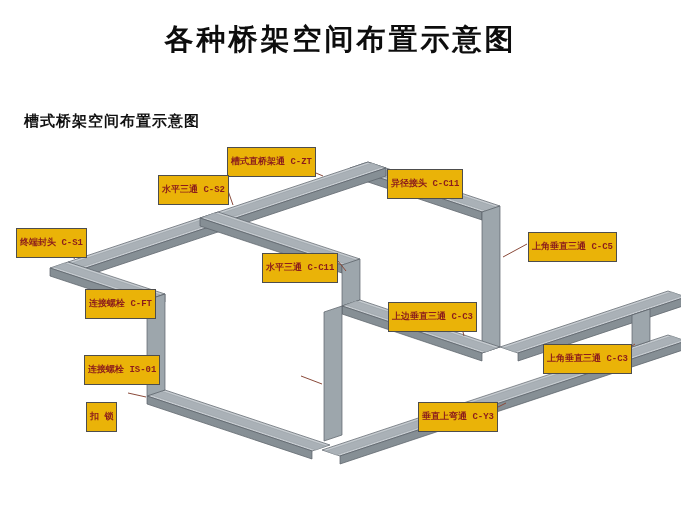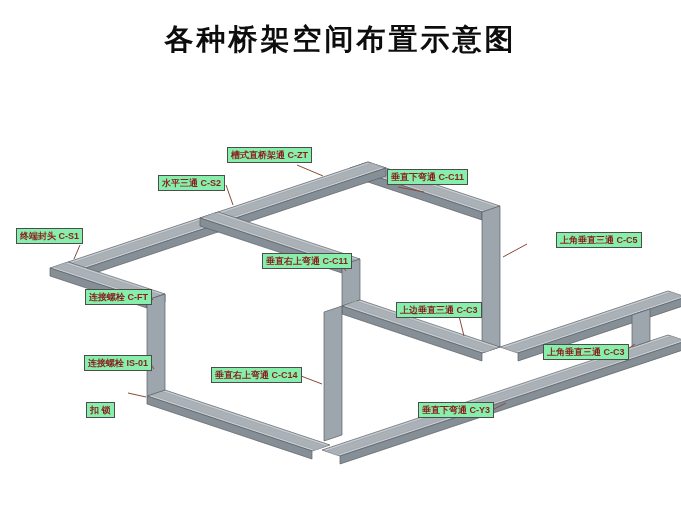--- a/index.html
+++ b/index.html
@@ -1,46 +1,47 @@
 <!DOCTYPE html>
 <html><head>
 <meta charset="utf-8">
 <style>
   html,body{margin:0;padding:0;background:#ffffff;}
   .page{
     position:relative;width:681px;height:487px;background:#ffffff;
-    font-family:Liberation Sans, sans-serif;overflow:hidden;
+    font-family:Liberation Mono, monospace;overflow:hidden;
   }
   .title{
     position:absolute;top:20px;left:0;width:100%;text-align:center;
     font-size:29px;font-weight:bold;color:#0d0d0d;letter-spacing:3px;
   }
   .subtitle{
     position:absolute;top:112px;left:24px;
     font-size:15px;font-weight:bold;color:#111111;letter-spacing:1px;
   }
   .diagram{position:absolute;left:0;top:0;}
   .lbl{
-    position:absolute;border:1px solid #4d4d4d;background:#86efac;
+    position:absolute;border:1px solid #4d4d4d;background:#eab308;
     color:#8b1c1c;font-size:9px;font-weight:bold;line-height:12px;
-    padding:1px 3px;white-space:nowrap;
+    padding:8px 3px;white-space:nowrap;
   }
   .tray-top{fill:#c6cbd0;stroke:#596067;stroke-width:0.7;}
   .tray-inner{fill:#aab1b7;stroke:#8c949a;stroke-width:0.4;}
   .tray-side{fill:#868f95;stroke:#596067;stroke-width:0.7;}
   .tray-post{fill:#9da6ac;stroke:#596067;stroke-width:0.7;}
   .tray-cap{fill:#70787e;stroke:#596067;stroke-width:0.7;}
   .leader{stroke:#8a4a3a;stroke-width:1;}
 </style>
 </head>
 <body>
 
 <div class="page">
 
   <div class="title">各种桥架空间布置示意图</div>
+  <div class="subtitle">槽式桥架空间布置示意图</div>
 
   <svg class="diagram" width="681" height="519" viewBox="0 0 681 519">
 
     <g>
       <polygon class="tray-top" points="500,347 668,291 686,297 518,353"></polygon>
       <polygon class="tray-inner" points="504,348 672,292 682,296 514,352"></polygon>
       <polygon class="tray-side" points="518,353 686,297 686,305 518,361"></polygon>
     </g>
 
     <g>
@@ -118,25 +119,24 @@
       <line class="leader" x1="150" y1="363" x2="154" y2="369"></line>
       <line class="leader" x1="301" y1="376" x2="322" y2="384"></line>
       <line class="leader" x1="623" y1="352" x2="635" y2="344"></line>
       <line class="leader" x1="128" y1="393" x2="146" y2="397"></line>
       <line class="leader" x1="492" y1="410" x2="506" y2="403"></line>
     </g>
   </svg>
 
   <div class="lbl" style="left:227px;top:147px">槽式直桥架通 C-ZT</div>
   <div class="lbl" style="left:158px;top:175px">水平三通 C-S2</div>
-  <div class="lbl" style="left:387px;top:169px">垂直下弯通 C-C11</div>
+  <div class="lbl" style="left:387px;top:169px">异径接头 C-C11</div>
   <div class="lbl" style="left:16px;top:228px">终端封头 C-S1</div>
-  <div class="lbl" style="left:262px;top:253px">垂直右上弯通 C-C11</div>
-  <div class="lbl" style="left:556px;top:232px">上角垂直三通 C-C5</div>
+  <div class="lbl" style="left:262px;top:253px">水平三通 C-C11</div>
+  <div class="lbl" style="left:528px;top:232px">上角垂直三通 C-C5</div>
   <div class="lbl" style="left:85px;top:289px">连接螺栓 C-FT</div>
-  <div class="lbl" style="left:396px;top:302px">上边垂直三通 C-C3</div>
+  <div class="lbl" style="left:388px;top:302px">上边垂直三通 C-C3</div>
   <div class="lbl" style="left:84px;top:355px">连接螺栓 IS-01</div>
-  <div class="lbl" style="left:211px;top:367px">垂直右上弯通 C-C14</div>
   <div class="lbl" style="left:543px;top:344px">上角垂直三通 C-C3</div>
   <div class="lbl" style="left:86px;top:402px">扣 锁</div>
-  <div class="lbl" style="left:418px;top:402px">垂直下弯通 C-Y3</div>
+  <div class="lbl" style="left:418px;top:402px">垂直上弯通 C-Y3</div>
 
 </div>
 
 </body></html>

